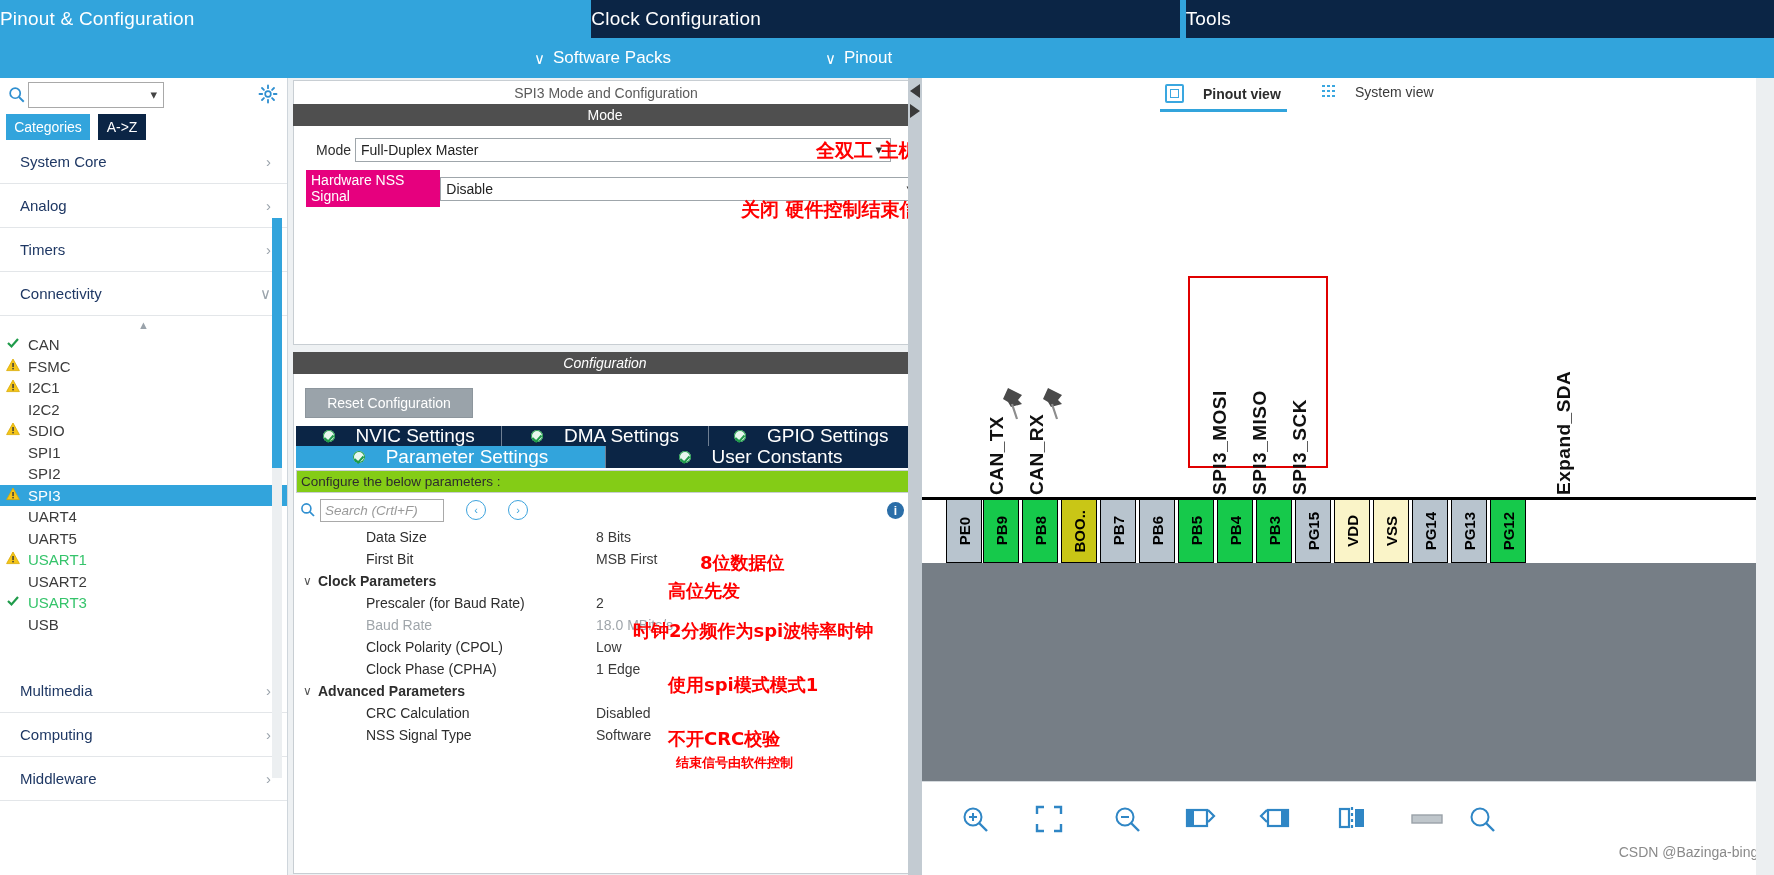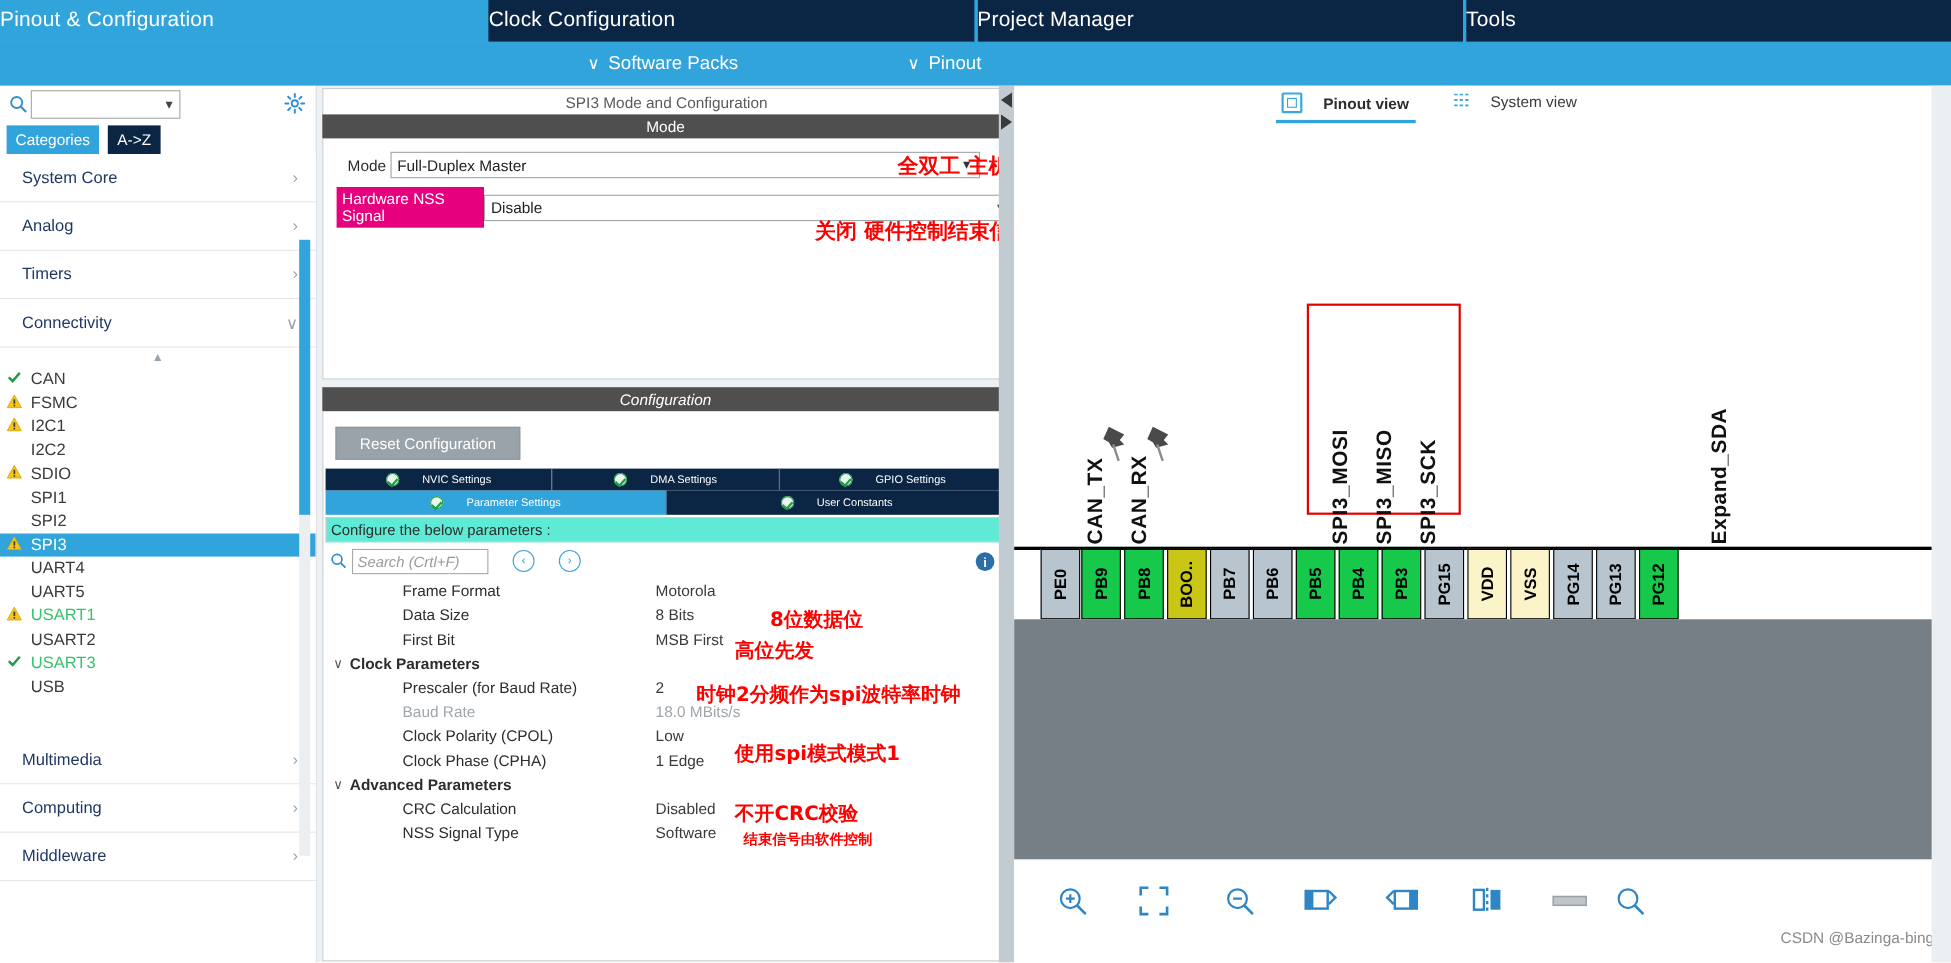--- a/index.html
+++ b/index.html
@@ -81,31 +81,31 @@
 
   .bandConfig{position:absolute;left:5px;top:274px;width:624px;height:22px;background:#4f4f4f;color:#fff;
               display:flex;align-items:center;justify-content:center;font-size:14px;font-style:italic;}
   .confBody{position:absolute;left:5px;top:296px;width:624px;height:499px;background:#fff;border:1px solid #c8ced3;border-top:none;}
 
   .resetBtn{position:absolute;left:17px;top:310px;width:166px;height:28px;background:#9aa3aa;
             border:1px solid #8d969d;color:#ffffff;font-size:14px;display:flex;align-items:center;justify-content:center;}
 
   .tabsA{position:absolute;left:8px;top:348px;width:618px;height:20px;display:flex;}
   .tabsB{position:absolute;left:8px;top:368px;width:618px;height:22px;display:flex;}
-  .ctab{flex:1;display:flex;align-items:center;justify-content:center;gap:21px;font-size:10px;color:#ffffff;
+  .ctab{flex:1;display:flex;align-items:center;justify-content:center;gap:21px;font-size:19px;color:#ffffff;
         background:#0b2545;border-right:1px solid #6f7f93;}
   .ctab:last-child{border-right:none;}
   .ctab.sel{background:#32a4dc;}
   .ctab.w-half{flex:0 0 50%;}
   .okdot{width:12px;height:12px;border-radius:50%;background:#ffffff;position:relative;display:inline-block;}
   .okdot:after{content:"";position:absolute;left:3px;top:2.5px;width:4px;height:7px;border:solid #1f9b4a;
                border-width:0 2px 2px 0;transform:rotate(42deg);}
   .okdot{box-shadow:0 0 0 1px #1f9b4a inset;background:#e8f7ee;}
 
-  .cfgNote{position:absolute;left:8px;top:392px;width:616px;height:21px;background:#5eead4;border:1px solid #c8ced3;
+  .cfgNote{position:absolute;left:8px;top:392px;width:616px;height:21px;background:#84cc16;border:1px solid #c8ced3;
            display:flex;align-items:center;padding-left:4px;font-size:13.5px;color:#2d2d2d;}
   .searchRow2{position:absolute;left:8px;top:416px;width:616px;height:32px;display:flex;align-items:center;}
   .mag2{width:16px;height:16px;margin-left:4px;}
   .searchInput{margin-left:4px;width:118px;height:21px;border:1px solid #a9a9a9;background:#fff;
                font-size:13.5px;font-style:italic;color:#9a9a9a;display:flex;align-items:center;padding-left:4px;}
   .navBtn{margin-left:22px;width:18px;height:18px;border-radius:50%;border:1px solid #3da3dd;color:#3da3dd;
           font-size:11px;display:flex;align-items:center;justify-content:center;background:#fff;}
   .infoDot{position:absolute;right:18px;top:424px;width:17px;height:17px;border-radius:50%;background:#2b6ea8;
            color:#fff;font-size:12px;display:flex;align-items:center;justify-content:center;font-weight:bold;}
 
@@ -168,23 +168,20 @@
 
   <div class="topbar">
     <div class="ttab active">
         <span>Pinout &amp; Configuration</span>
       </div>
     <div class="ttab-sep"></div>
     <div class="ttab inactive">
         <span>Clock Configuration</span>
       </div>
     <div class="ttab-sep"></div>
-    <div class="ttab inactive">
-        <span>Project Manager</span>
-      </div>
     <div class="ttab-sep"></div>
     <div class="ttab inactive">
         <span>Tools</span>
       </div>
   </div>
 
   <div class="subbar">
     <div class="subitem" id="sp-packs">
       <span class="chev">∨</span>
       <span>Software Packs</span>
@@ -415,24 +412,20 @@
         <circle cx="8" cy="8" r="5.6" fill="none" stroke="#2f8fd0" stroke-width="2"></circle>
         <line x1="12.2" y1="12.2" x2="17.5" y2="17.5" stroke="#2f8fd0" stroke-width="2.2"></line>
       </svg>
       <div class="searchInput">Search (Crtl+F)</div>
       <div class="navBtn">‹</div>
       <div class="navBtn">›</div>
     </div>
     <div class="infoDot">i</div>
 
     <div class="paramList" id="paramList">
-        <div class="prow">
-          <span class="pname">Frame Format</span>
-          <span class="pval">Motorola</span>
-        </div>
         <div class="prow">
           <span class="pname">Data Size</span>
           <span class="pval">8 Bits</span>
         </div>
         <div class="prow">
           <span class="pname">First Bit</span>
           <span class="pval">MSB First</span>
         </div>
         <div class="prow">
           <span class="pgroupchev">∨</span>

